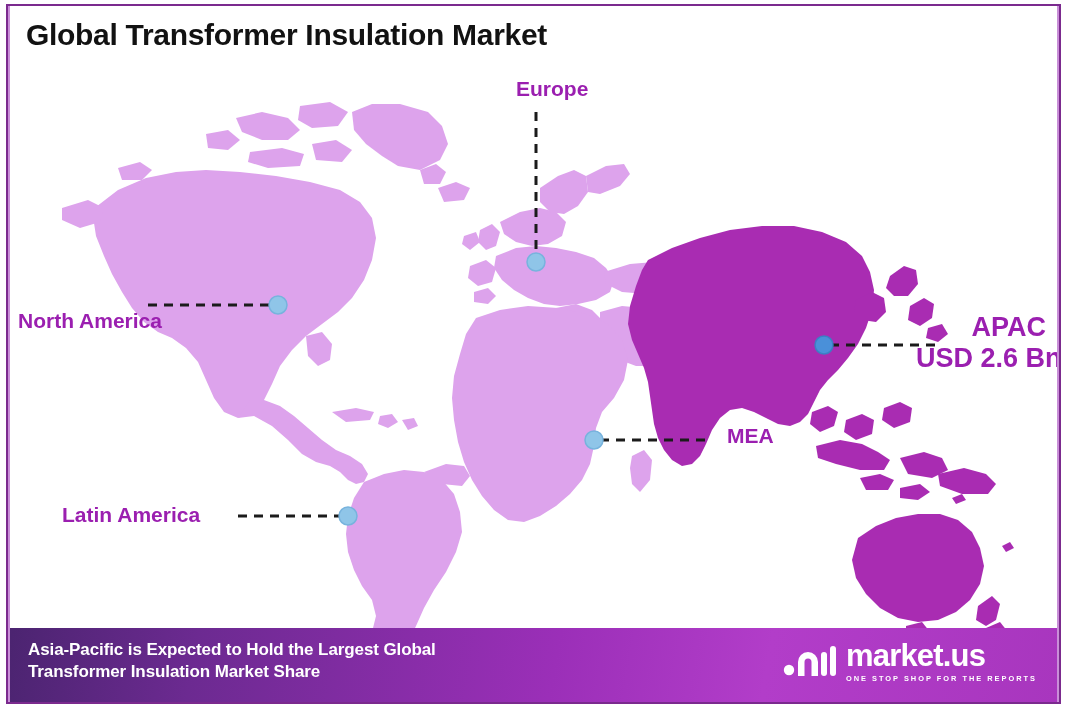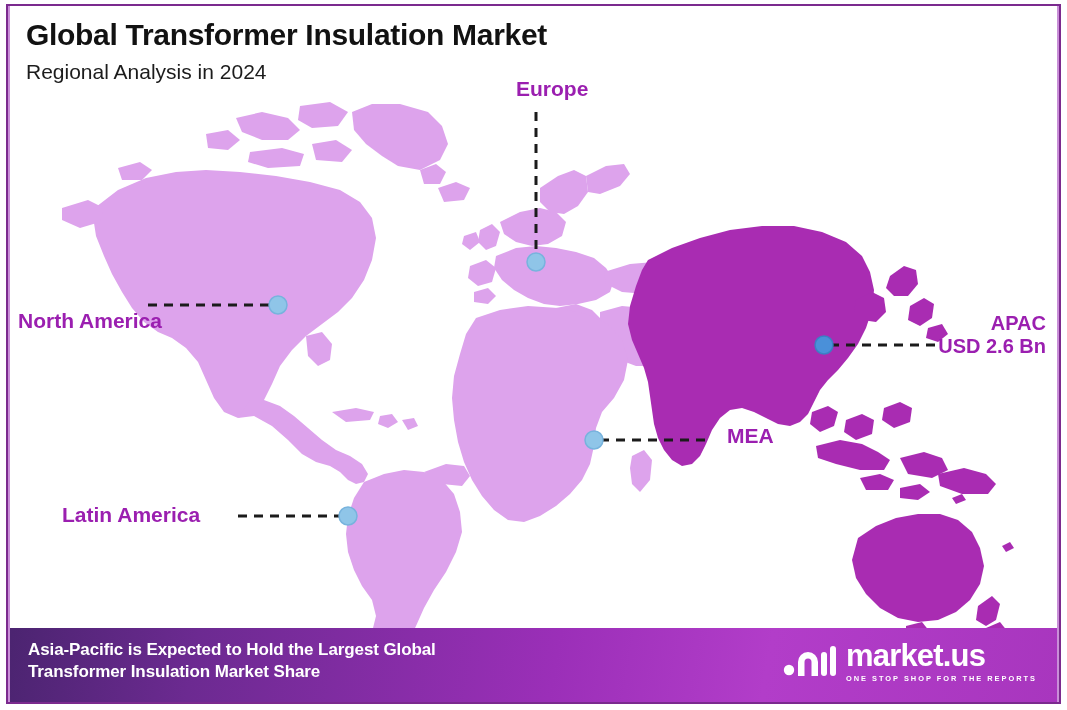--- a/index.html
+++ b/index.html
@@ -82,21 +82,21 @@
   
   .callout {
     position: absolute;
     z-index: 45;
     color: #9B1FB0;
     font-weight: bold;
     font-size: 21px;
     line-height: 1.15;
     white-space: nowrap;
   }
-  .callout.two-line { font-size: 20px; }
+  .callout.two-line { font-size: 27px; }
   .callout-label { display: block; }
 
   #callout-north-america { left: 18px; top: 309px; }
   #callout-latin-america { left: 36px; top: 503px; margin-left: 26px; }
   #callout-europe        { left: 516px; top: 77px; }
   #callout-mea           { left: 727px; top: 424px; }
   #callout-apac          { left: 916px; top: 312px; text-align: right; width: 130px; }
 
   
   .leader-svg {
@@ -155,21 +155,20 @@
     text-align: right;
   }
 </style>
 </head>
 <body>
 
 <div id="infographic">
 
   <div class="header">
     <div class="title">Global Transformer Insulation Market</div>
-    <div class="subtitle">Regional Analysis in 2024</div>
   </div>
 
   <div class="map-wrap">
     <svg class="map-svg" viewBox="0 0 1067 570" preserveAspectRatio="none">
       <g fill="#DDA3EC">
 
         <path d="M352 52 L372 44 L400 44 L428 52 L442 66 L448 84 L440 100 L420 110 L398 106 L382 96 L366 84 L354 70 Z"></path>
         <path d="M420 110 L436 104 L446 112 L440 124 L424 124 Z"></path>
 
         <path d="M236 58 L262 52 L288 58 L300 70 L288 80 L262 80 L242 72 Z"></path>

